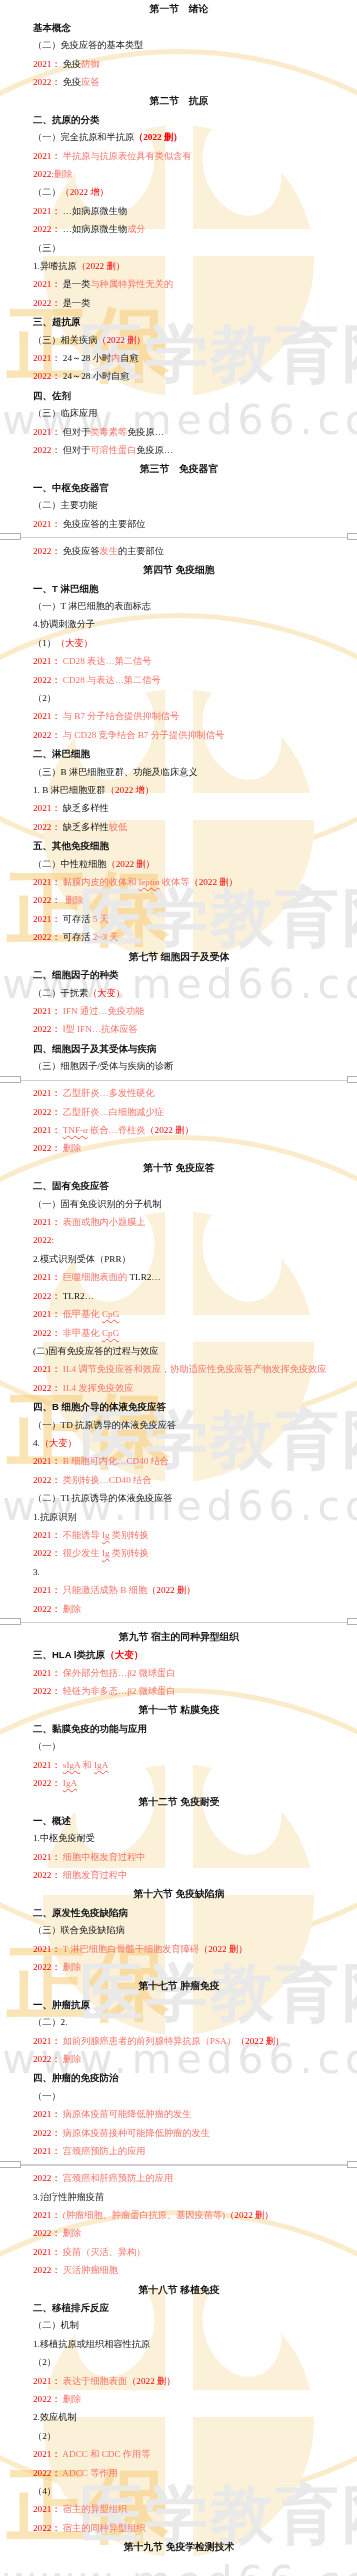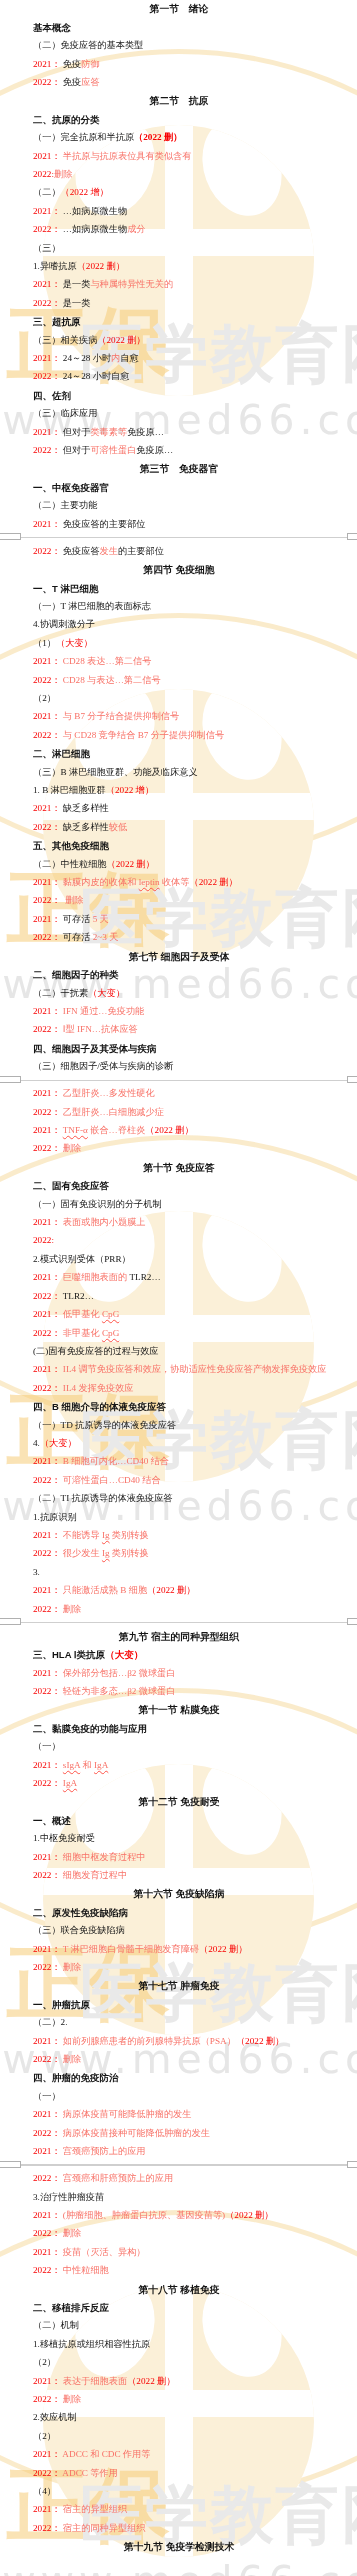--- a/index.html
+++ b/index.html
@@ -182,21 +182,21 @@
       <div class="line y"><span style="color: rgb(248, 0, 0);">2022： </span><span style="color: rgb(21, 21, 21);">TLR2…</span></div>
       <div class="line y"><span style="color: rgb(248, 0, 0);">2021： </span><span style="color: rgb(248, 112, 102);">低甲基化 </span><span class="wavy" style="color: rgb(248, 112, 102);">CpG</span></div>
       <div class="line y"><span style="color: rgb(248, 0, 0);">2022： </span><span style="color: rgb(248, 112, 102);">非甲基化 </span><span class="wavy" style="color: rgb(248, 112, 102);">CpG</span></div>
       <div class="line p"><span style="color: rgb(21, 21, 21);">(二)固有免疫应答的过程与效应</span></div>
       <div class="line y"><span style="color: rgb(248, 0, 0);">2021： </span><span style="color: rgb(248, 112, 102);">IL4 调节免疫应答和效应，协助适应性免疫应答产物发挥免疫效应</span></div>
       <div class="line y"><span style="color: rgb(248, 0, 0);">2022： </span><span style="color: rgb(248, 112, 102);">IL4 发挥免疫效应</span></div>
       <div class="line h"><span style="color: rgb(21, 21, 21);">四、B 细胞介导的体液免疫应答</span></div>
       <div class="line p"><span style="color: rgb(21, 21, 21);">（一）TD 抗原诱导的体液免疫应答</span></div>
       <div class="line p"><span style="color: rgb(21, 21, 21);">4.</span><span style="color: rgb(248, 0, 0);">（大变）</span></div>
       <div class="line y"><span style="color: rgb(248, 0, 0);">2021： </span><span style="color: rgb(248, 112, 102);">B 细胞可内化…CD40 结合</span></div>
-      <div class="line y"><span style="color: rgb(248, 0, 0);">2022： </span><span style="color: rgb(248, 112, 102);">可溶性蛋白…CD40 结合</span></div>
+      <div class="line y"><span style="color: rgb(248, 0, 0);">2022： </span><span style="color: rgb(248, 112, 102);">类别转换…CD40 结合</span></div>
       <div class="line p"><span style="color: rgb(21, 21, 21);">（二）TI 抗原诱导的体液免疫应答</span></div>
       <div class="line p"><span style="color: rgb(21, 21, 21);">1.抗原识别</span></div>
       <div class="line y"><span style="color: rgb(248, 0, 0);">2021： </span><span style="color: rgb(248, 112, 102); text-align: right;">不能诱导 </span><span class="wavy" style="color: rgb(248, 112, 102);">Ig</span><span style="color: rgb(248, 112, 102);"> 类别转换</span></div>
       <div class="line y"><span style="color: rgb(248, 0, 0);">2022： </span><span style="color: rgb(248, 112, 102);">很少发生 </span><span class="wavy" style="color: rgb(248, 112, 102);">Ig</span><span style="color: rgb(248, 112, 102);"> 类别转换</span></div>
       <div class="line p"><span style="color: rgb(21, 21, 21);">3.</span></div>
       <div class="line y"><span style="color: rgb(248, 0, 0);">2021： </span><span style="color: rgb(248, 112, 102);">只能激活成熟 B 细胞</span><span style="color: rgb(248, 0, 0);">（2022 删）</span></div>
       <div class="line y"><span style="color: rgb(248, 0, 0);">2022： </span><span style="color: rgb(248, 112, 102);">删除</span></div>
       <div class="pbreak">
         <span class="cap capl"></span>
         <span class="cap capr"></span>
@@ -232,21 +232,21 @@
       <div class="line y"><span style="color: rgb(248, 0, 0);">2021： </span><span style="color: rgb(248, 112, 102);">宫颈癌预防上的应用</span></div>
       <div class="pbreak">
         <span class="cap capl"></span>
         <span class="cap capr"></span>
       </div>
       <div class="line y"><span style="color: rgb(248, 0, 0);">2022： </span><span style="color: rgb(248, 112, 102);">宫颈癌和肝癌预防上的应用</span></div>
       <div class="line p"><span style="color: rgb(21, 21, 21);">3.治疗性肿瘤疫苗</span></div>
       <div class="line y"><span style="color: rgb(248, 0, 0);">2021： </span><span style="color: rgb(248, 112, 102);">(肿瘤细胞、肿瘤蛋白抗原、基因疫苗等)</span><span style="color: rgb(248, 0, 0);">（2022 删）</span></div>
       <div class="line y"><span style="color: rgb(248, 0, 0);">2022： </span><span style="color: rgb(248, 112, 102);">删除</span></div>
       <div class="line y"><span style="color: rgb(248, 0, 0);">2021： </span><span style="color: rgb(248, 112, 102);">疫苗（灭活、异构）</span></div>
-      <div class="line y"><span style="color: rgb(248, 0, 0);">2022： </span><span style="color: rgb(248, 112, 102);">中性粒细胞</span></div>
+      <div class="line y"><span style="color: rgb(248, 0, 0);">2022： </span><span style="color: rgb(248, 112, 102);">灭活肿瘤细胞</span></div>
       <div class="line sec"><span style="color: rgb(21, 21, 21);">第十八节 移植免疫</span></div>
       <div class="line h"><span style="color: rgb(21, 21, 21);">二、移植排斥反应</span></div>
       <div class="line p"><span style="color: rgb(21, 21, 21);">（二）机制</span></div>
       <div class="line p"><span style="color: rgb(21, 21, 21);">1.移植抗原或组织相容性抗原</span></div>
       <div class="line p"><span style="color: rgb(21, 21, 21);">（2）</span></div>
       <div class="line y"><span style="color: rgb(248, 0, 0);">2021： </span><span style="color: rgb(248, 112, 102);">表达于细胞表面</span><span style="color: rgb(248, 0, 0);">（2022 删）</span></div>
       <div class="line y"><span style="color: rgb(248, 0, 0);">2022： </span><span style="color: rgb(248, 112, 102);">删除</span></div>
       <div class="line p"><span style="color: rgb(21, 21, 21);">2.效应机制</span></div>
       <div class="line p"><span style="color: rgb(21, 21, 21);">（2）</span></div>
       <div class="line y"><span style="color: rgb(248, 0, 0);">2021： </span><span style="color: rgb(248, 112, 102);">ADCC 和 CDC 作用等</span></div>

